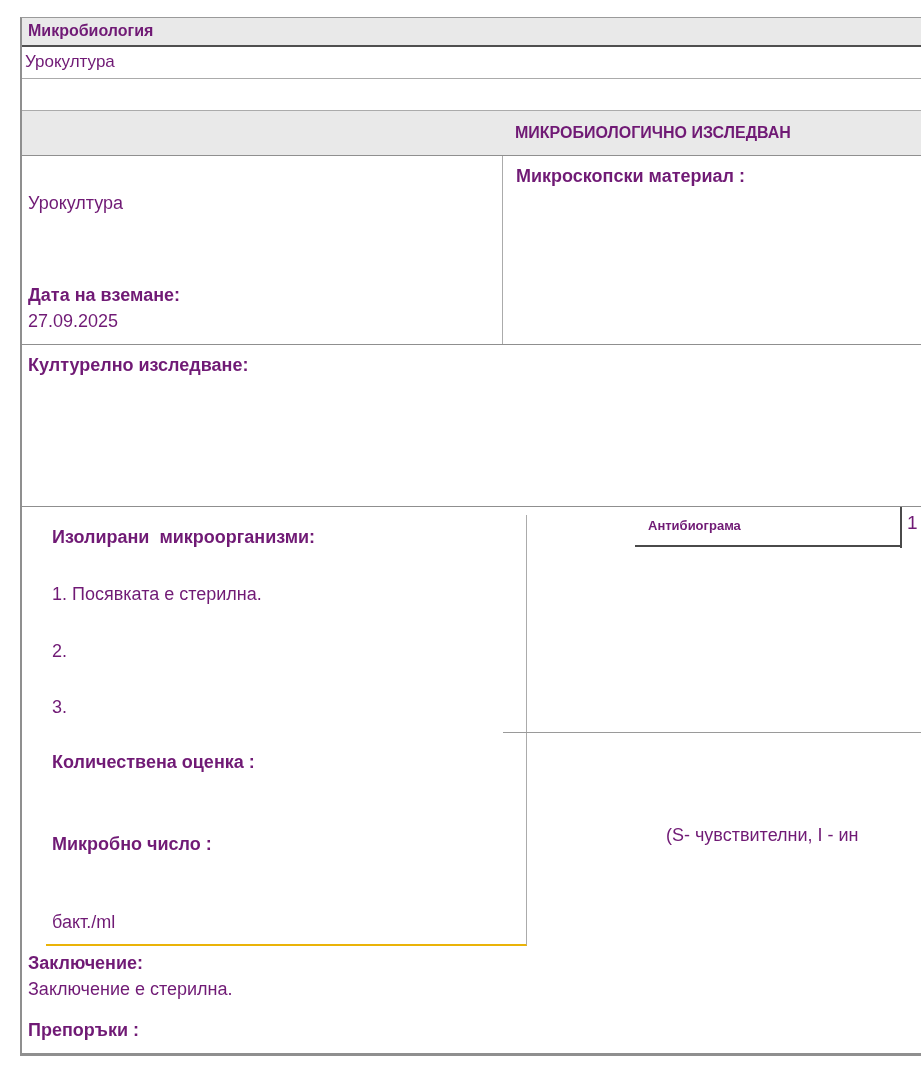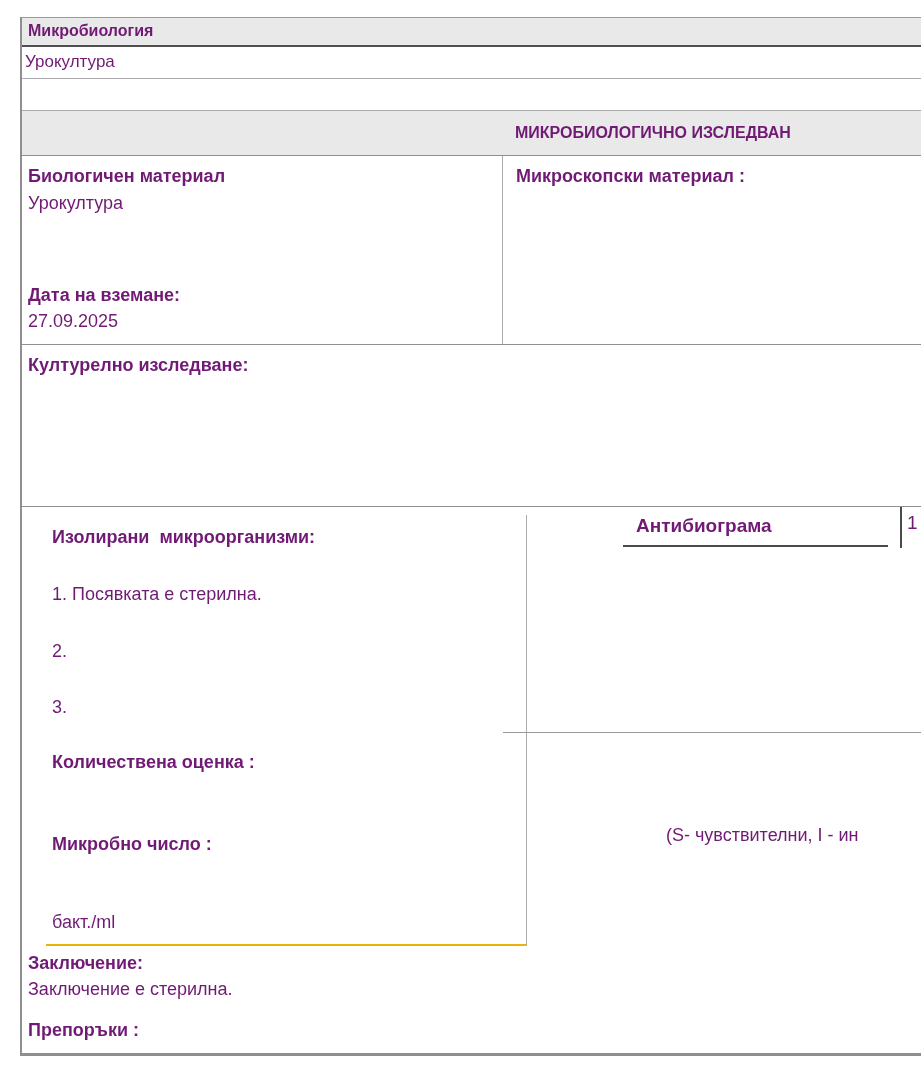--- a/index.html
+++ b/index.html
@@ -68,24 +68,24 @@
   .r-main { top: 489px; height: 446px; }
   .main-left {
     position: absolute; left: 0; top: 8px; width: 481px; height: 431px;
     border-right: 1px solid #ababab;
     border-bottom: 2px solid #eab308;
     box-sizing: border-box;
     margin-left: 24px;
   }
   .main-right { position: absolute; left: 481px; top: 0; right: 0; height: 100%; }
   .antib-cell {
-    position: absolute; left: 120px; top: 0; width: 265px; height: 40px;
+    position: absolute; left: 132px; top: 0; width: 265px; height: 40px;
     box-sizing: border-box;
     border-bottom: 2px solid #4a4a4a;
-    font-weight: bold; font-size: 19px; line-height: 37px;
+    font-weight: bold; font-size: 13px; line-height: 37px;
     padding-left: 13px;
     white-space: nowrap;
   }
   .antib-vline {
     position: absolute; left: 397px; top: 0; height: 41px; width: 0;
     border-left: 2px solid #4a4a4a;
   }
   .antib-col { position: absolute; left: 404px; top: 5px; font-size: 19px; }
   .antib-divider {
     position: absolute; left: 0; top: 225px; width: 100%; height: 0;
@@ -112,21 +112,20 @@
     </div>
 
     <div class="row r-empty"></div>
 
     <div class="row r-title">
       <span class="title-text">МИКРОБИОЛОГИЧНО ИЗСЛЕДВАН</span>
     </div>
 
     <div class="row r-specimen">
       <div class="cell-left">
-        <span class="abs b" style="left:6px; top:10px;">Биологичен материал</span>
         <span class="abs" style="left:6px; top:37px;">Урокултура</span>
         <span class="abs b" style="left:6px; top:129px;">Дата на вземане:</span>
         <span class="abs" style="left:6px; top:155px;">27.09.2025</span>
       </div>
       <div class="cell-right">
         <span class="abs b" style="left:13px; top:10px;">Микроскопски материал :</span>
       </div>
     </div>
 
     <div class="row r-culture">

